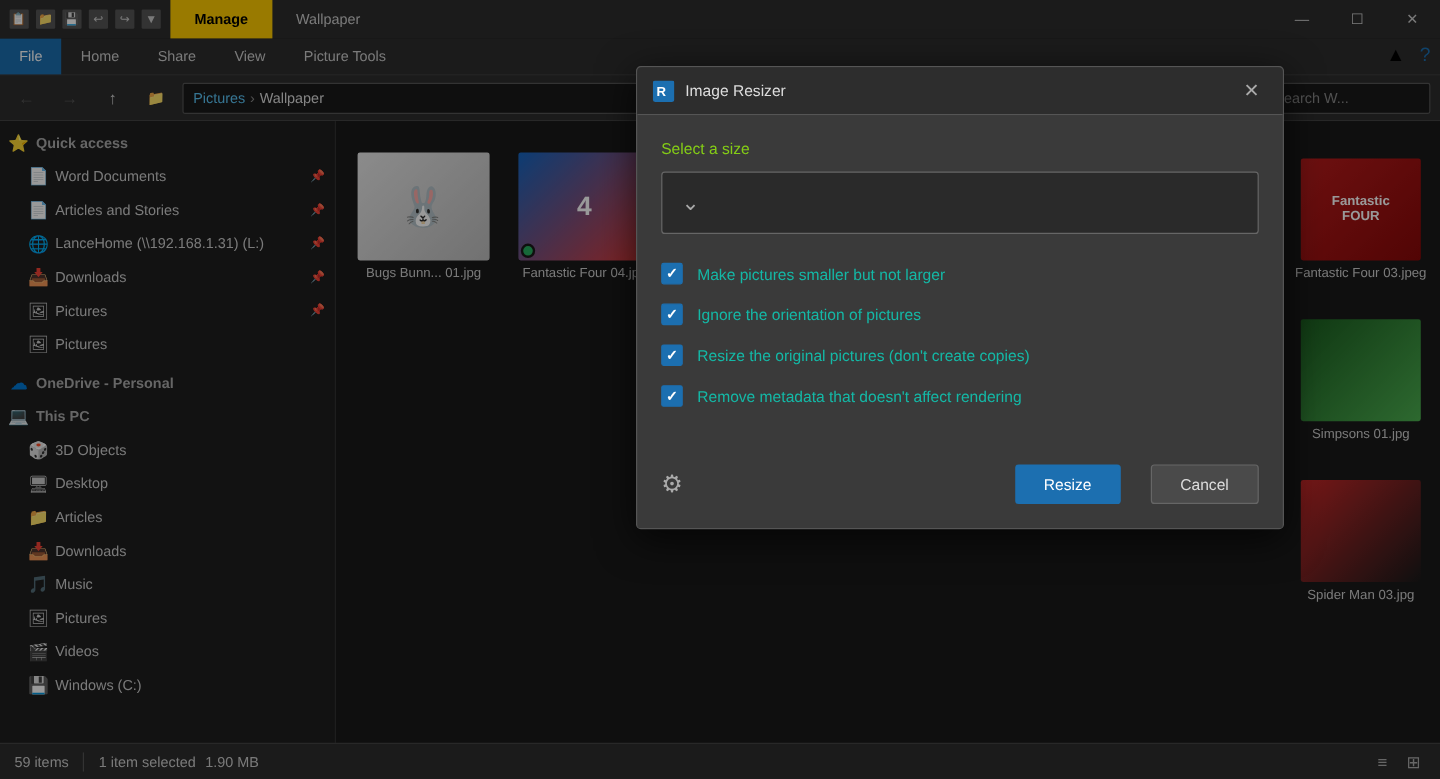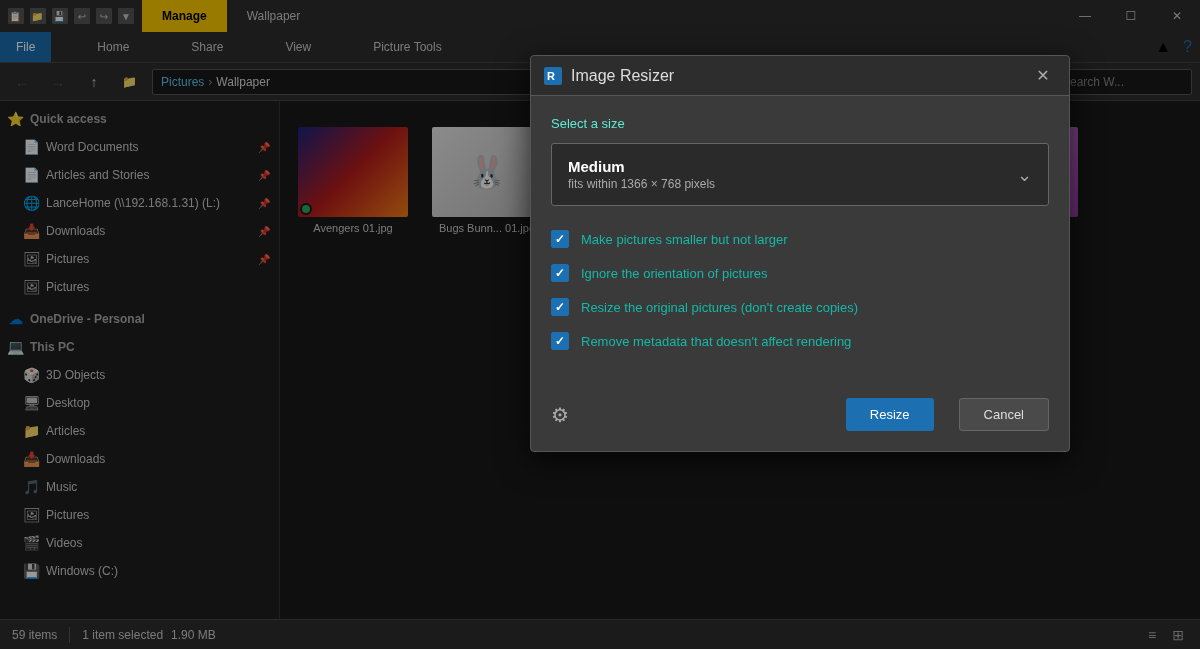--- a/index.html
+++ b/index.html
@@ -84,21 +84,20 @@
 
     
     .ribbon {
       background: #2d2d2d;
       border-bottom: 1px solid #444;
     }
     .ribbon-tabs {
       display: flex;
       height: 30px;
       align-items: center;
-      gap: 30px;
     }
     .ribbon-tab {
       padding: 0 16px;
       height: 100%;
       display: flex;
       align-items: center;
       font-size: 12px;
       color: #ccc;
       cursor: pointer;
     }
@@ -351,21 +350,21 @@
     }
     .dialog-icon {
       width: 20px;
       height: 20px;
       margin-right: 8px;
       display: flex;
       align-items: center;
       justify-content: center;
     }
     .dialog-title {
-      font-size: 16px;
+      font-size: 13px;
       color: #ddd;
       font-weight: 400;
       flex: 1;
     }
     .dialog-close {
       width: 28px;
       height: 28px;
       display: flex;
       align-items: center;
       justify-content: center;
@@ -374,21 +373,21 @@
       font-size: 16px;
       border-radius: 3px;
     }
 
     .dialog-body {
       padding: 20px;
     }
 
     .dialog-section-label {
       font-size: 13px;
-      color: #5eead4;
+      color: #84cc16;
       margin-bottom: 12px;
     }
 
     .size-selector {
       background: #2a2a2a;
       border: 1px solid #666;
       border-radius: 3px;
       padding: 14px 16px;
       display: flex;
       align-items: center;
@@ -637,26 +636,20 @@
     </div>
     <div class="sidebar-scroll-track">
       <div class="sidebar-scroll-thumb"></div>
     </div>
   </div>
 
   <div class="content-area">
     <div class="file-grid">
 
       <div class="file-item">
-        <div class="file-thumbnail thumb-avengers">
-          <div class="file-badge"></div>
-        </div>
-        <div class="file-name">Avengers 01.jpg</div>
-      </div>
-      <div class="file-item">
         <div class="file-thumbnail thumb-bugs">
           <span style="font-size:32px;color:#888;">🐰</span>
         </div>
         <div class="file-name">Bugs Bunn... 01.jpg</div>
       </div>
 
       <div class="file-item">
         <div class="file-thumbnail thumb-ff04">
           <div class="file-badge"></div>
           <span style="font-size:22px;color:#fff;font-weight:bold;">4</span>
@@ -677,20 +670,38 @@
         <div class="file-name">Simpsons 02.jpg</div>
       </div>
       <div class="file-item">
         <div class="file-thumbnail thumb-simpsons03">
         </div>
         <div class="file-name">Simpsons 03...</div>
       </div>
     </div>
   </div>
 
+  <div style="width:130px;background:#1a1a1a;display:flex;flex-direction:column;gap:4px;padding:8px 4px;overflow:hidden;">
+    <div class="file-item" style="width:120px;">
+      <div class="file-thumbnail thumb-ff03" style="width:100px;height:85px;">
+        <span style="color:#fff;font-weight:bold;font-size:11px;text-align:center;padding:4px;">Fantastic<br>FOUR</span>
+      </div>
+      <div class="file-name">Fantastic Four 03.jpeg</div>
+    </div>
+    <div class="file-item" style="width:120px;">
+      <div class="file-thumbnail thumb-simpsons01" style="width:100px;height:85px;">
+      </div>
+      <div class="file-name">Simpsons 01.jpg</div>
+    </div>
+    <div class="file-item" style="width:120px;">
+      <div class="file-thumbnail thumb-spiderman" style="width:100px;height:85px;">
+      </div>
+      <div class="file-name">Spider Man 03.jpg</div>
+    </div>
+  </div>
 
 </div>
 
 <div class="status-bar">
   <span>59 items</span>
   <div class="status-sep"></div>
   <span>1 item selected</span>
   <span style="margin-left:4px;">1.90 MB</span>
   <div class="status-right">
     <div class="view-icon">≡</div>
@@ -709,24 +720,20 @@
       </svg>
     </div>
     <span class="dialog-title">Image Resizer</span>
     <div class="dialog-close">✕</div>
   </div>
 
   <div class="dialog-body">
     <div class="dialog-section-label">Select a size</div>
 
     <div class="size-selector">
-      <div>
-        <div class="size-name">Medium</div>
-        <div class="size-desc">fits within 1366 × 768 pixels</div>
-      </div>
       <div class="size-chevron">⌄</div>
     </div>
 
     <div class="options-list">
       <div class="option-item">
         <div class="checkbox">
           <span class="checkbox-check">✓</span>
         </div>
         <span class="option-label">Make pictures smaller but not larger</span>
       </div>

